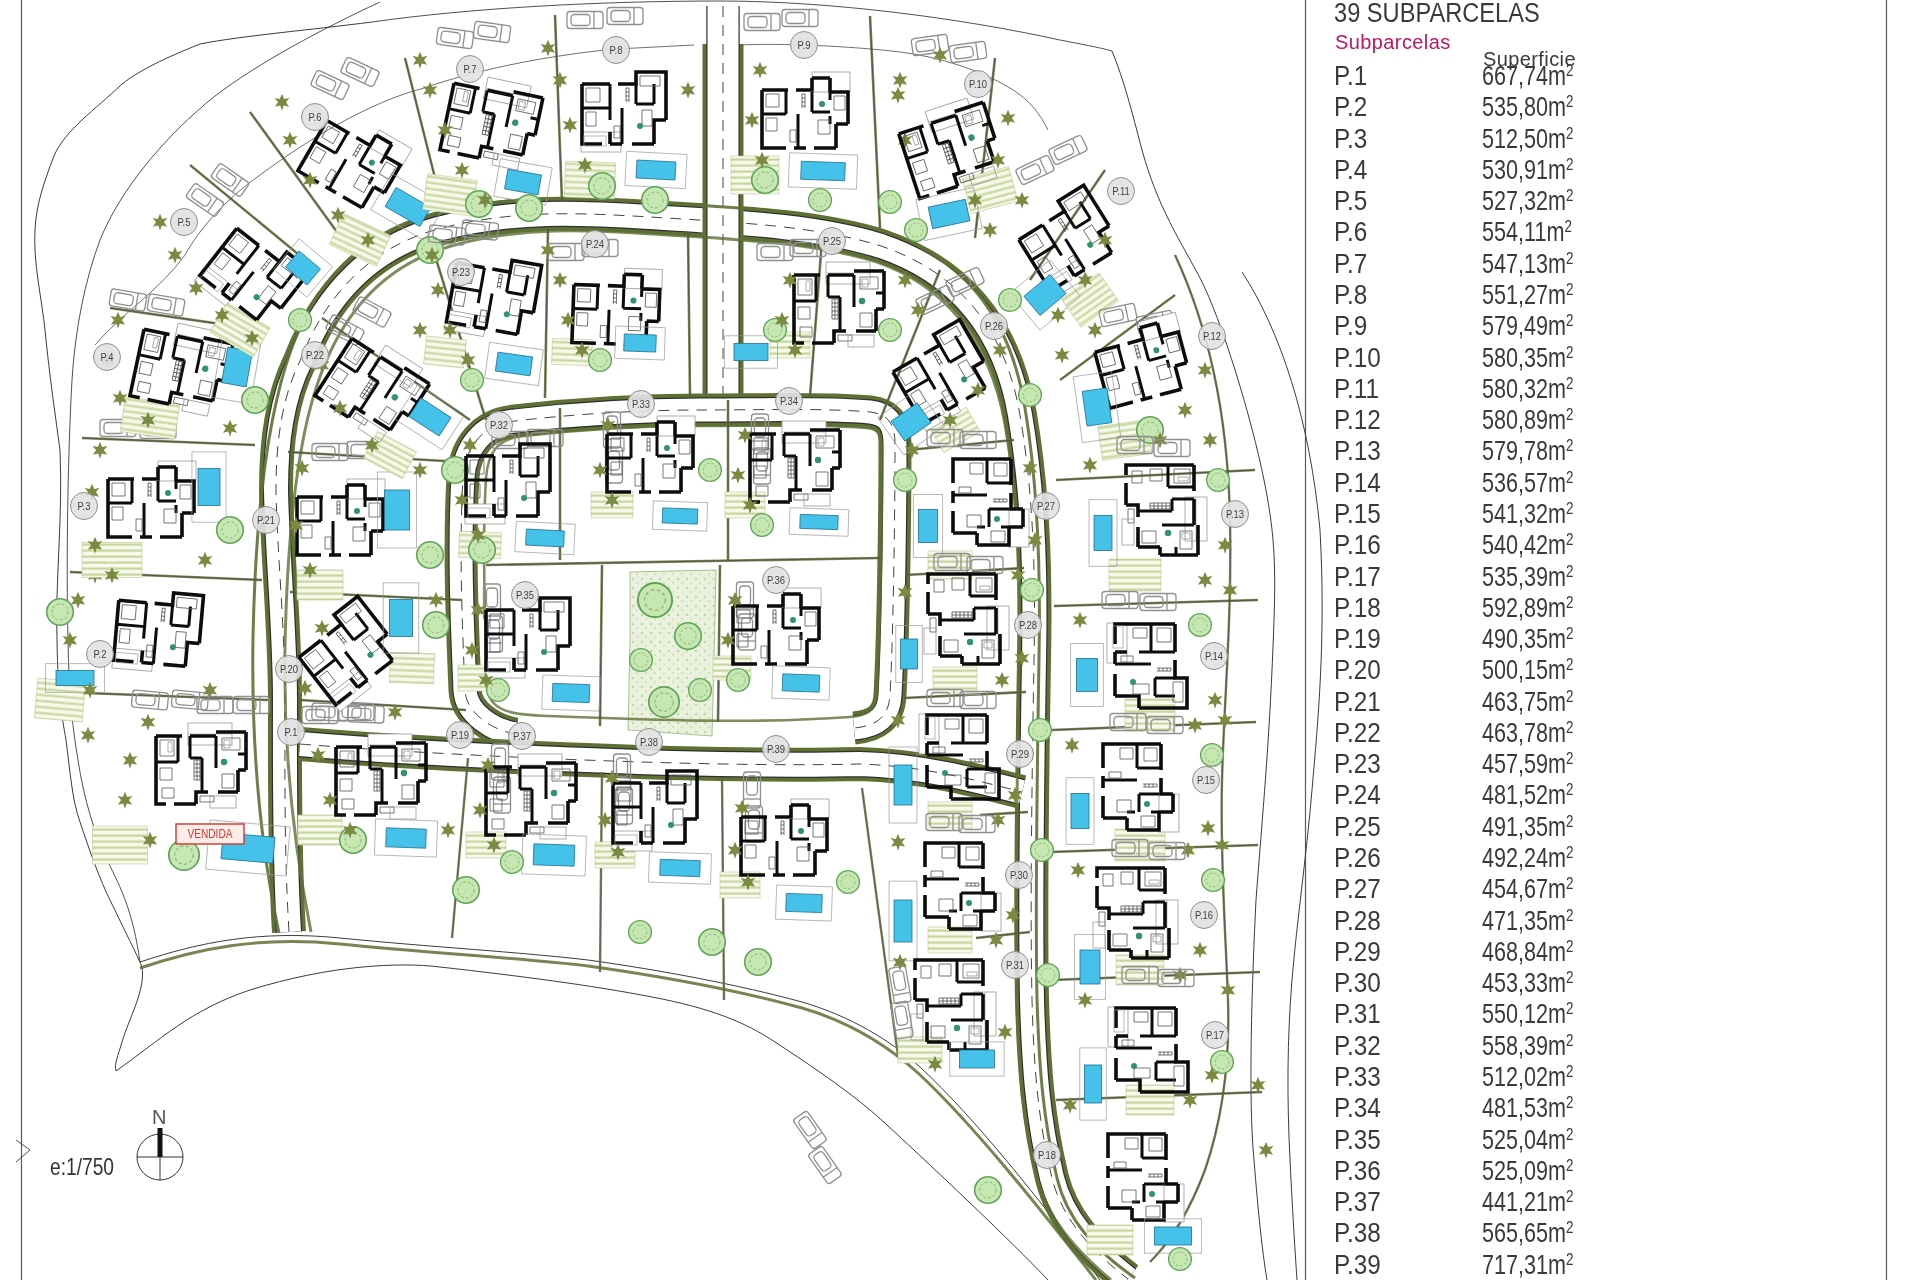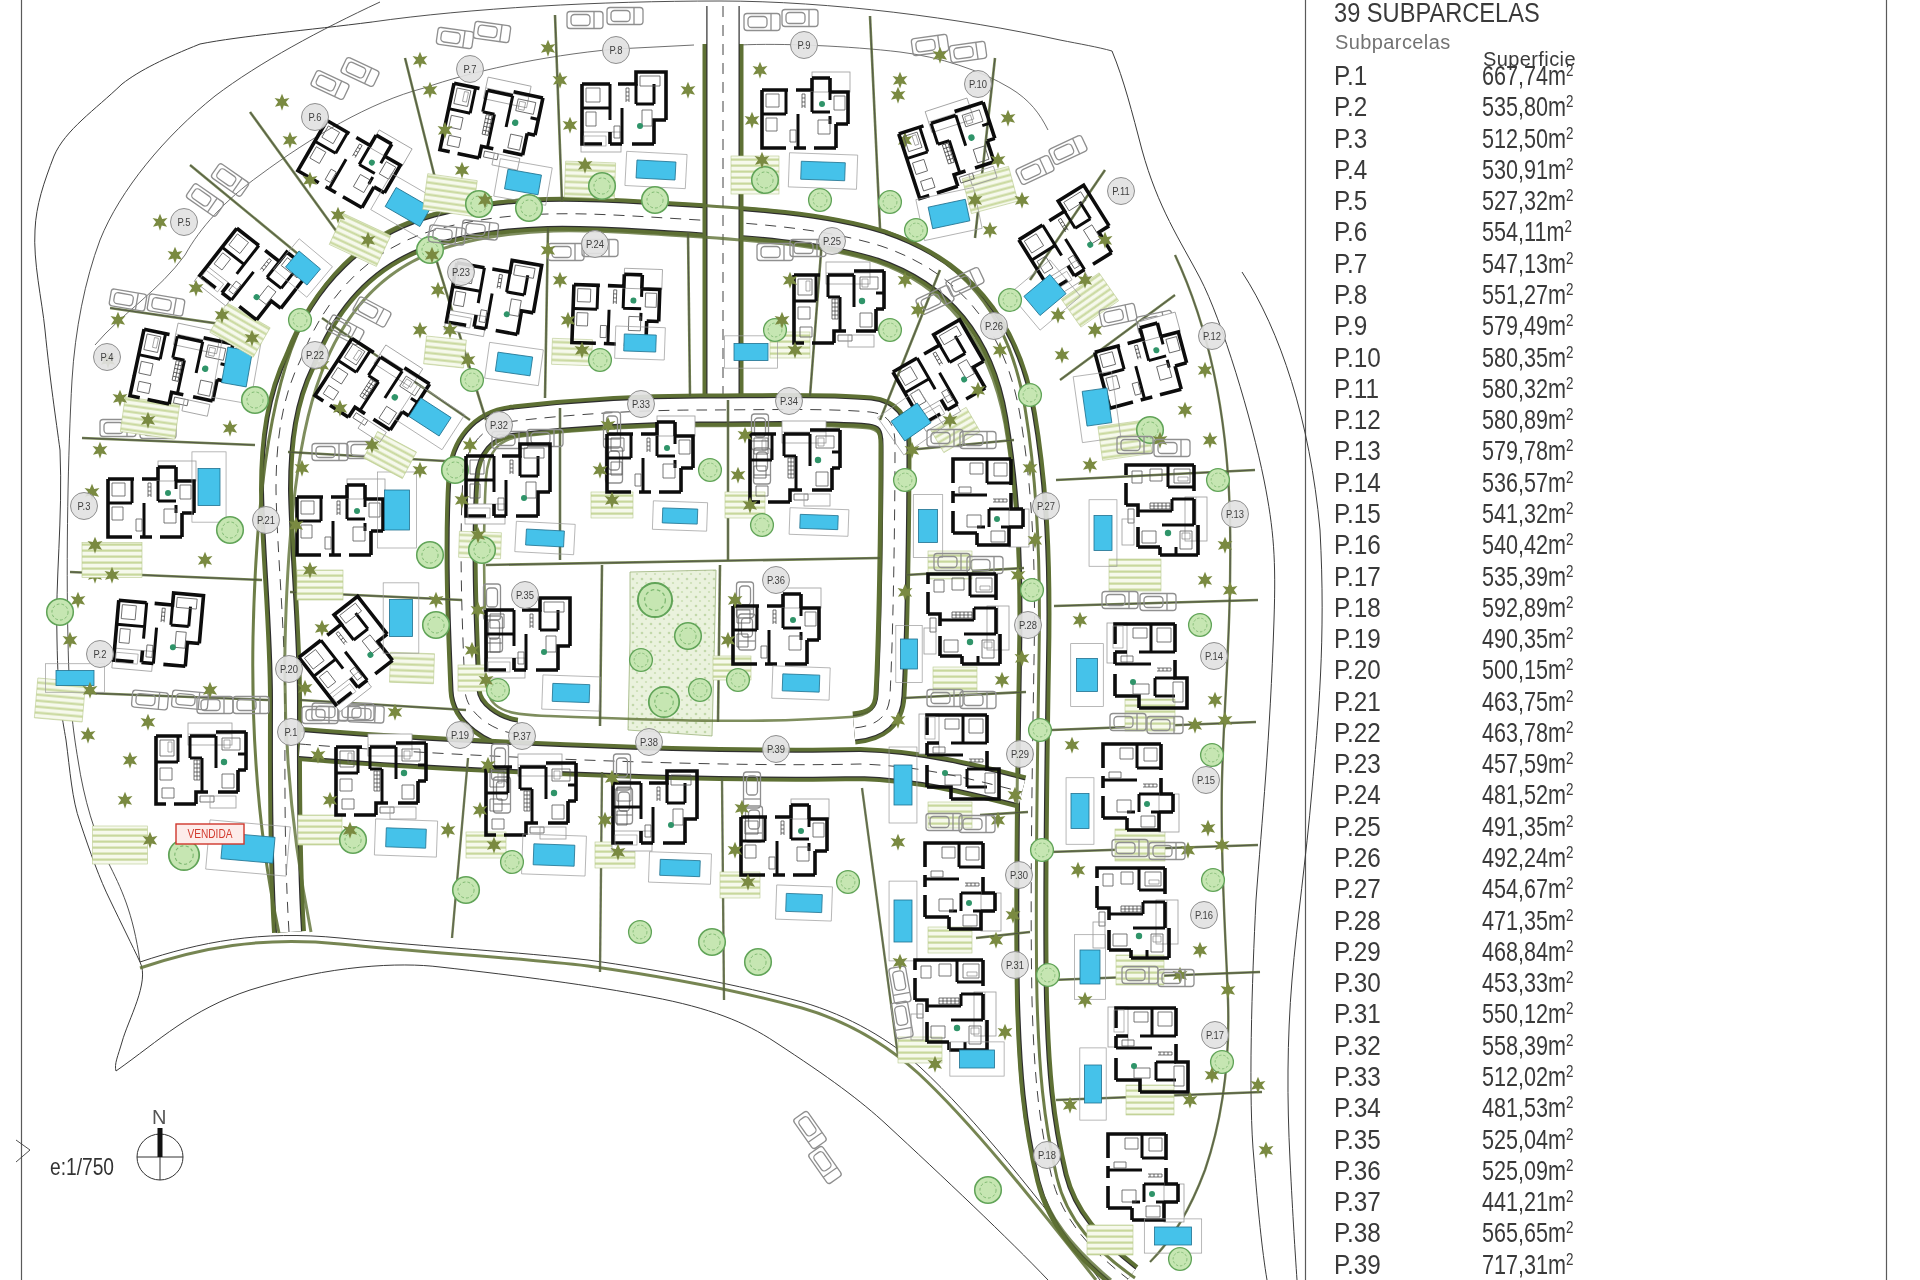--- a/index.html
+++ b/index.html
@@ -1521,20 +1521,20 @@
         <rect x="157.5" y="1128" width="5" height="29" fill="#111"></rect>
         <text x="152" y="1124" font-size="20" fill="#555" font-family="Liberation Sans, sans-serif">N</text>
       </g>
 <g>
         <text x="50" y="1175" font-size="24" fill="#333" transform="translate(50 1175) scale(0.8 1) translate(-50 -1175)" font-family="Liberation Sans, sans-serif">e:1/750</text>
       </g>
 </svg>
 
 <div style="position:absolute;left:1334px;top:-2px;font-size:27px;color:#3a3a3a;transform:scaleX(0.875);transform-origin:0 0;white-space:nowrap">39 SUBPARCELAS</div>
 
-<div style="position:absolute;left:1335px;top:31px;font-size:20px;color:#737373;letter-spacing:0.4px">Subparcelas</div>
+<div style="position:absolute;left:1335px;top:31px;font-size:20px;color:#be185d;letter-spacing:0.4px">Subparcelas</div>
 
 <div style="position:absolute;left:1483px;top:48px;font-size:20px;color:#3a3a3a;letter-spacing:0.4px">Superficie</div>
 
 <div style="position:absolute;left:1334px;top:61px;font-size:27px;line-height:31.28px;color:#3a3a3a;transform:scaleX(0.9);transform-origin:0 0">P.1<br>P.2<br>P.3<br>P.4<br>P.5<br>P.6<br>P.7<br>P.8<br>P.9<br>P.10<br>P.11<br>P.12<br>P.13<br>P.14<br>P.15<br>P.16<br>P.17<br>P.18<br>P.19<br>P.20<br>P.21<br>P.22<br>P.23<br>P.24<br>P.25<br>P.26<br>P.27<br>P.28<br>P.29<br>P.30<br>P.31<br>P.32<br>P.33<br>P.34<br>P.35<br>P.36<br>P.37<br>P.38<br>P.39</div>
 
 <div style="position:absolute;left:1482px;top:61px;font-size:27px;line-height:31.28px;color:#3a3a3a;transform:scaleX(0.8);transform-origin:0 0">667,74m<span class="sup">2</span><br>535,80m<span class="sup">2</span><br>512,50m<span class="sup">2</span><br>530,91m<span class="sup">2</span><br>527,32m<span class="sup">2</span><br>554,11m<span class="sup">2</span><br>547,13m<span class="sup">2</span><br>551,27m<span class="sup">2</span><br>579,49m<span class="sup">2</span><br>580,35m<span class="sup">2</span><br>580,32m<span class="sup">2</span><br>580,89m<span class="sup">2</span><br>579,78m<span class="sup">2</span><br>536,57m<span class="sup">2</span><br>541,32m<span class="sup">2</span><br>540,42m<span class="sup">2</span><br>535,39m<span class="sup">2</span><br>592,89m<span class="sup">2</span><br>490,35m<span class="sup">2</span><br>500,15m<span class="sup">2</span><br>463,75m<span class="sup">2</span><br>463,78m<span class="sup">2</span><br>457,59m<span class="sup">2</span><br>481,52m<span class="sup">2</span><br>491,35m<span class="sup">2</span><br>492,24m<span class="sup">2</span><br>454,67m<span class="sup">2</span><br>471,35m<span class="sup">2</span><br>468,84m<span class="sup">2</span><br>453,33m<span class="sup">2</span><br>550,12m<span class="sup">2</span><br>558,39m<span class="sup">2</span><br>512,02m<span class="sup">2</span><br>481,53m<span class="sup">2</span><br>525,04m<span class="sup">2</span><br>525,09m<span class="sup">2</span><br>441,21m<span class="sup">2</span><br>565,65m<span class="sup">2</span><br>717,31m<span class="sup">2</span></div>
 
 </div>
 </body></html>

